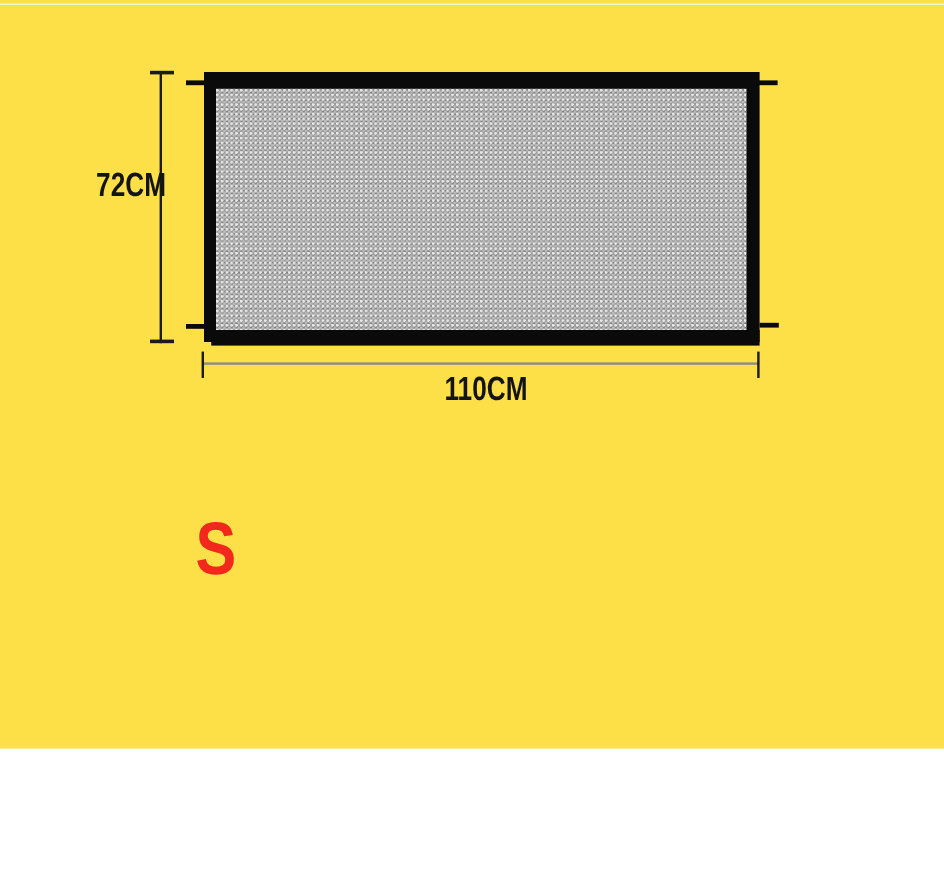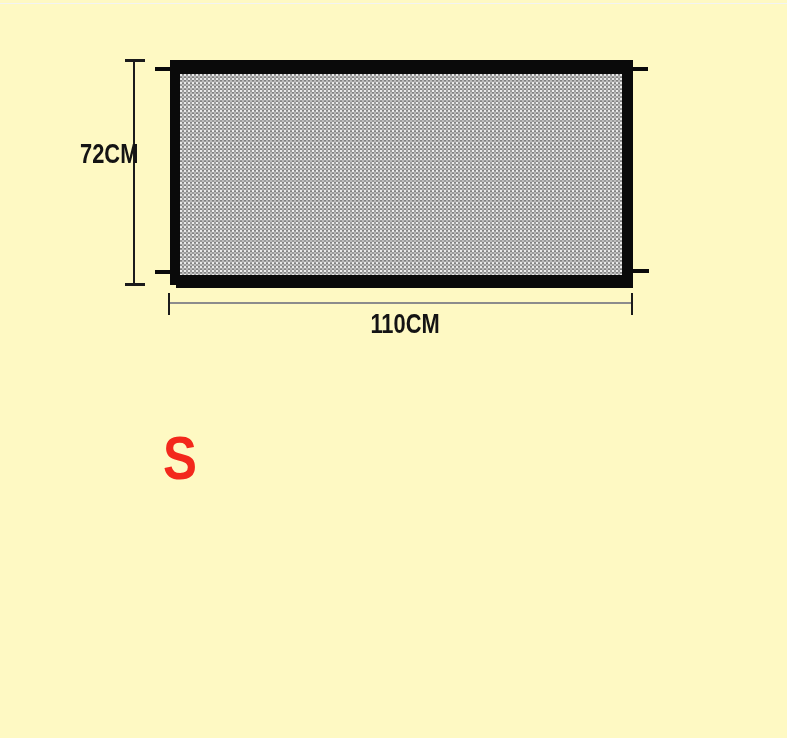--- a/index.html
+++ b/index.html
@@ -4,22 +4,22 @@
 <style>
   html, body {
     margin: 0;
     padding: 0;
     background: #ffffff;
     font-family: "Liberation Sans", sans-serif;
   }
   .stage {
     position: relative;
     width: 787px;
-    height: 738px;
-    background: #fef9c3;
+    height: 624px;
+    background: #fde047;
     overflow: hidden;
   }
   .abs { position: absolute; }
 
   
   .top-hairline {
     left: 0; top: 3px; width: 787px; height: 1px;
     background: #f2f3f3;
   }
 

